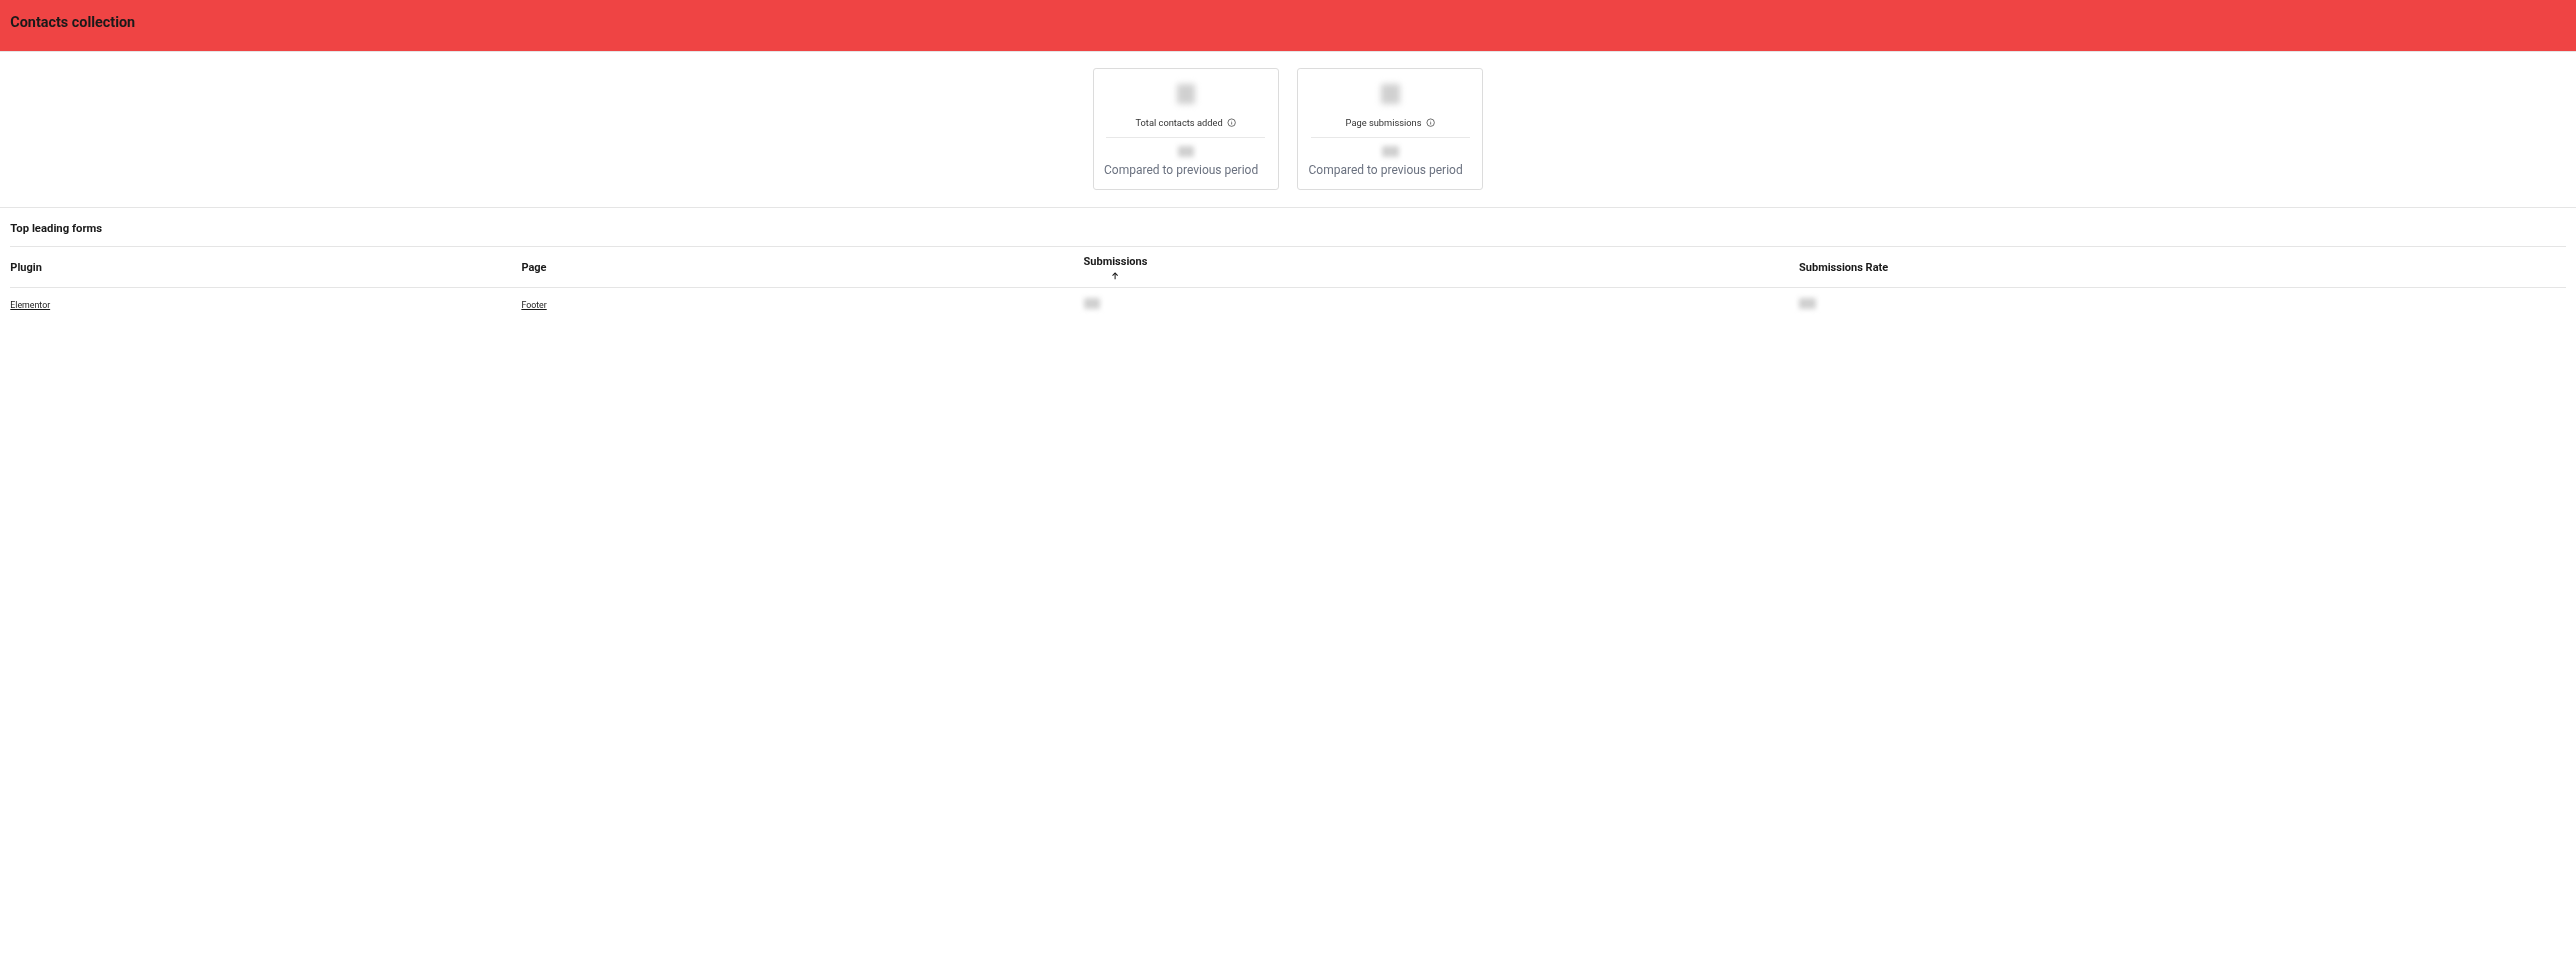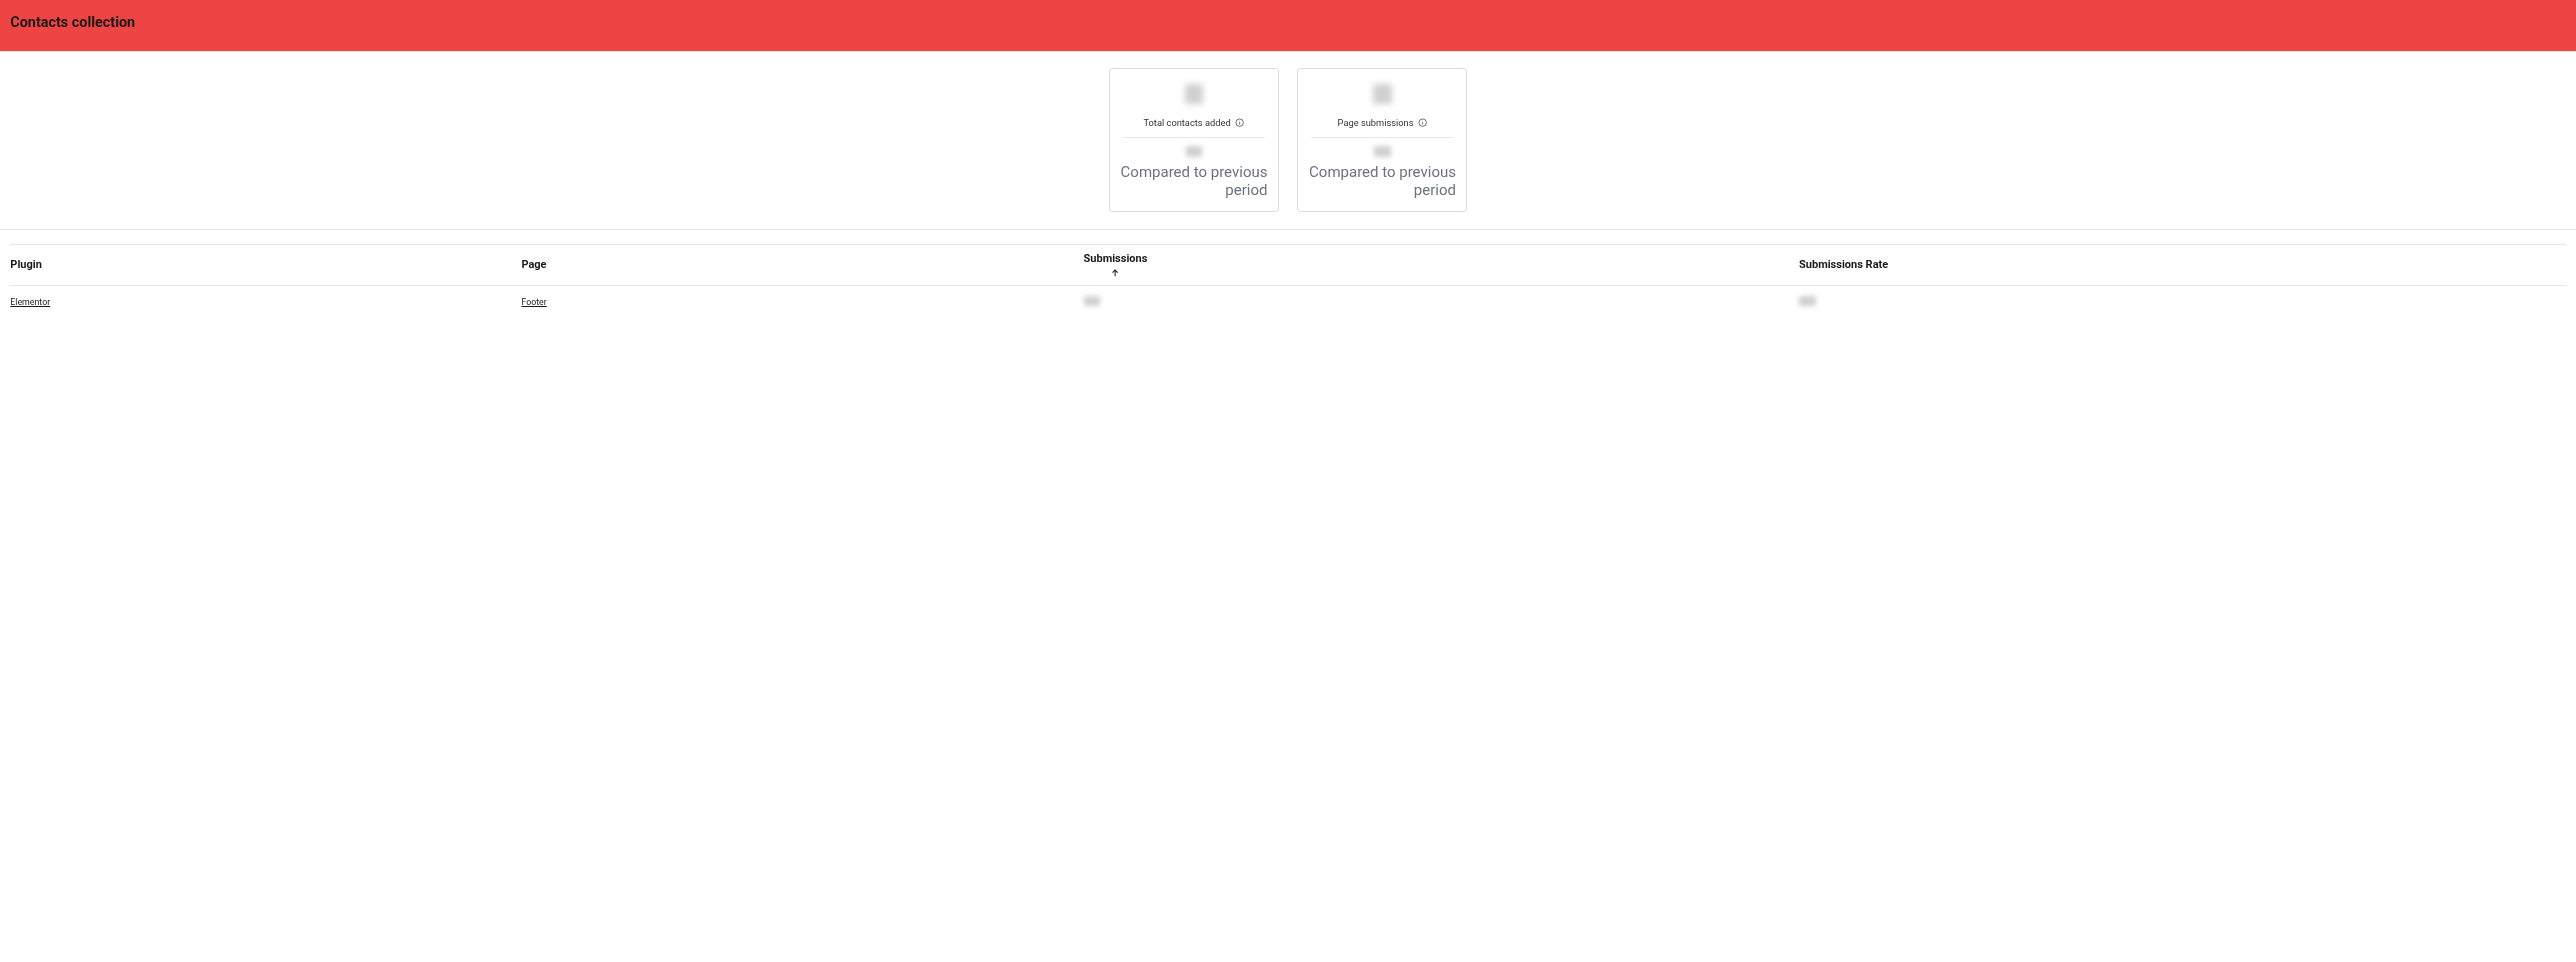--- a/index.html
+++ b/index.html
@@ -28,25 +28,25 @@
     
     .cards-section {
       padding: 16.5px 10.3px;
       display: flex;
       justify-content: center;
       gap: 18.5px;
       border-bottom: 0.5px solid #e5e5e5;
     }
     
     .stat-card {
-      width: 170px;
+      width: 186px;
       border: 0.5px solid #dcdcdc;
       border-radius: 3.1px;
       padding: 14.4px 10.3px 12.4px;
-      text-align: right;
+      text-align: left;
     }
     
     .stat-value-blur {
       width: 18.5px;
       height: 20.6px;
       background: #d0d0d0;
       filter: blur(3.1px);
       margin: 0 auto 12.4px;
       border-radius: 1.5px;
     }
@@ -82,21 +82,21 @@
     .stat-change-blur {
       width: 16.5px;
       height: 10.3px;
       background: #d0d0d0;
       filter: blur(2.6px);
       margin: 8.2px auto 6.2px;
       border-radius: 1.5px;
     }
     
     .compared-text {
-      font-size: 15px;
+      font-size: 12px;
       color: #6b7280;
     }
     
     .table-section {
       padding: 14.4px 10.3px 10.3px;
     }
     
     .section-title {
       font-size: 11.3px;
       font-weight: 700;
@@ -204,20 +204,21 @@
             <line x1="10" y1="9" x2="10" y2="14"></line>
           </svg>
       </span>
     </div>
     <div class="stat-change-blur"></div>
     <div class="compared-text">Compared to previous period</div>
   </div>
 </div>
 
 <div class="table-section">
+  <h2 class="section-title">Top leading forms</h2>
 
   <table class="data-table">
     <thead>
       <tr>
         <th class="col-plugin">Plugin</th>
         <th class="col-page">Page</th>
         <th class="col-submissions">
           <span class="sort-indicator">
             <span>Submissions</span>
             <span class="arrow-icon">

